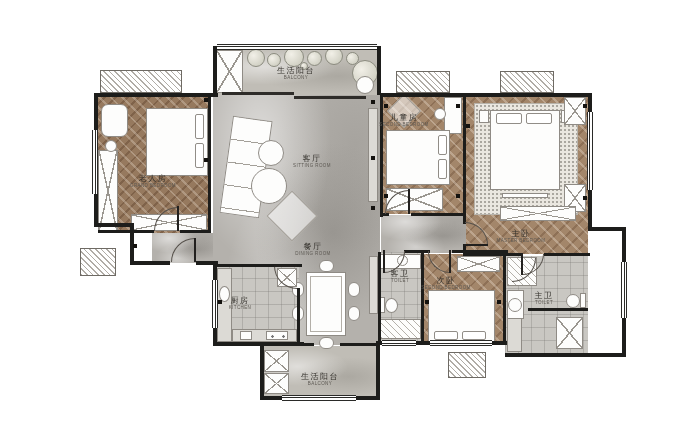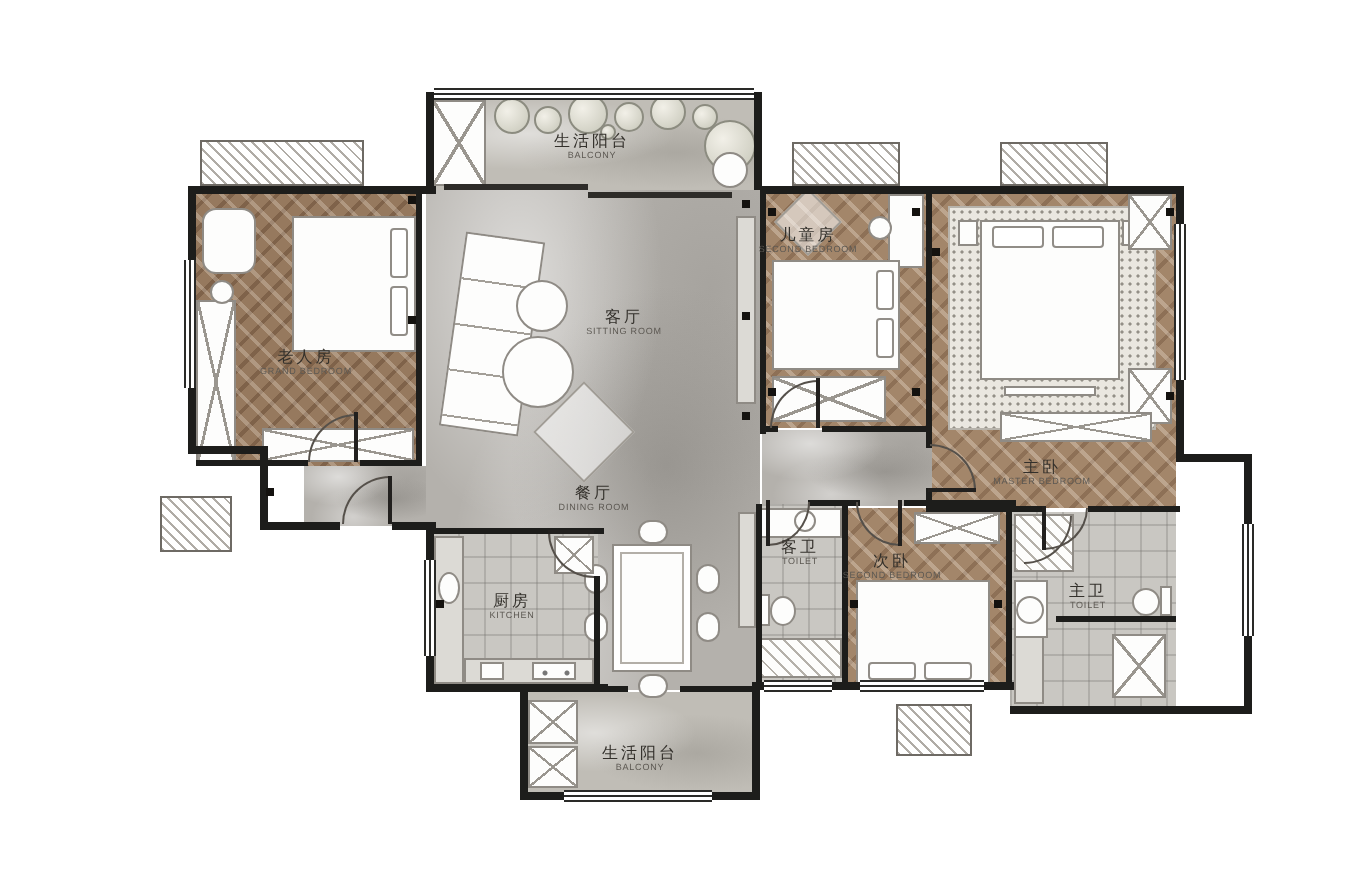--- a/index.html
+++ b/index.html
@@ -274,25 +274,25 @@
     <div class="en">SITTING ROOM</div>
   </div>
   <div class="label" style="left:404px;top:120px">
     <div class="zh">儿童房</div>
     <div class="en">SECOND BEDROOM</div>
   </div>
   <div class="label" style="left:521px;top:236px">
     <div class="zh">主卧</div>
     <div class="en">MASTER BEDROOM</div>
   </div>
-  <div class="label" style="left:297px;top:249px">
+  <div class="label" style="left:313px;top:249px">
     <div class="zh">餐厅</div>
     <div class="en">DINING ROOM</div>
   </div>
-  <div class="label" style="left:256px;top:303px">
+  <div class="label" style="left:240px;top:303px">
     <div class="zh">厨房</div>
     <div class="en">KITCHEN</div>
   </div>
   <div class="label" style="left:400px;top:276px">
     <div class="zh">客卫</div>
     <div class="en">TOILET</div>
   </div>
   <div class="label" style="left:446px;top:283px">
     <div class="zh">次卧</div>
     <div class="en">SECOND BEDROOM</div>

